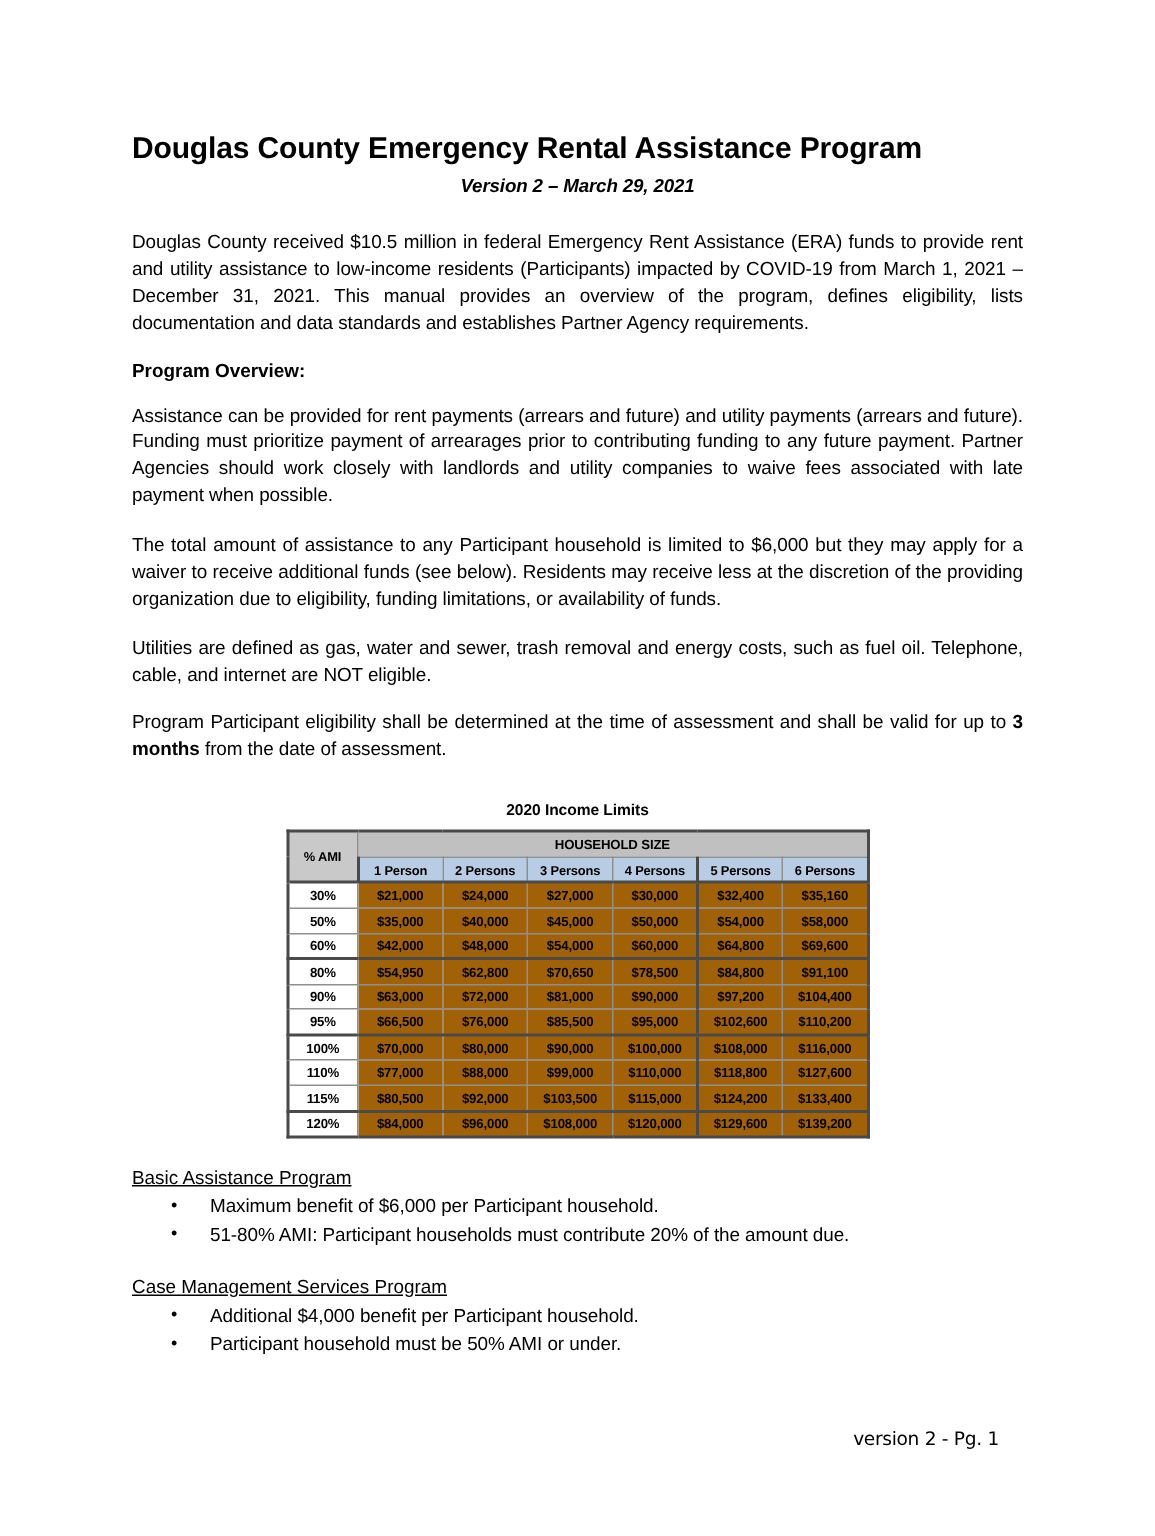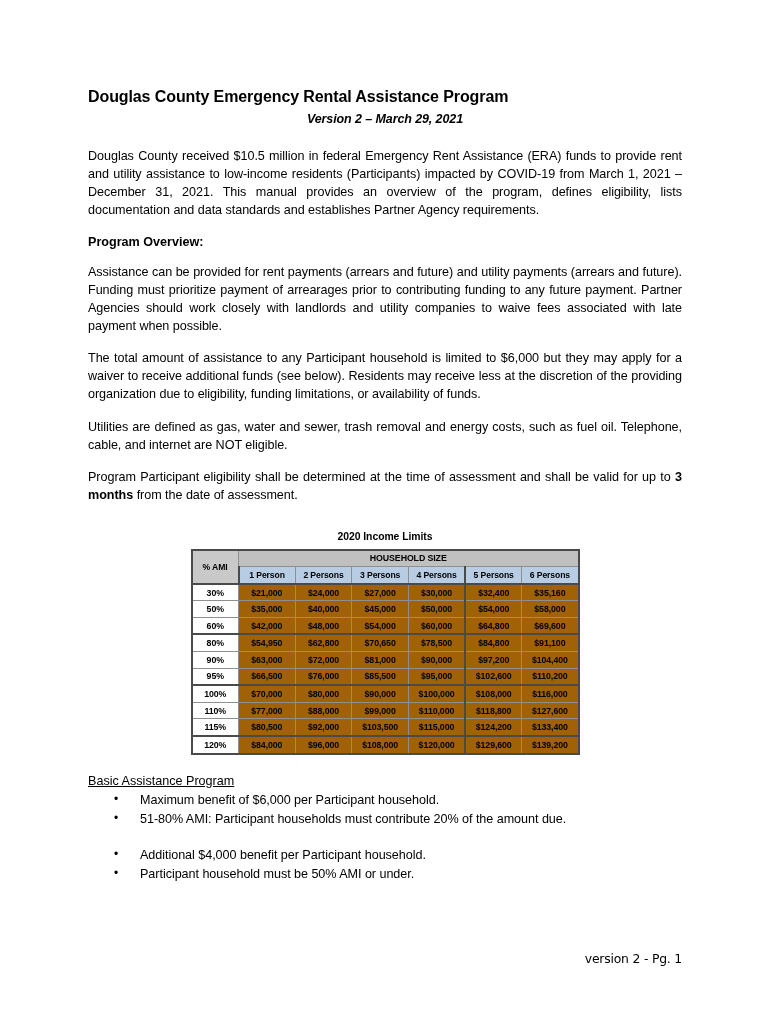--- a/index.html
+++ b/index.html
@@ -18,21 +18,21 @@
   }
   .page {
     position: relative;
     width: 770px;
     height: 1024px;
     box-sizing: border-box;
     padding: 88px 88px 0 88px;
     background: #ffffff;
   }
   .doc-title {
-    font-size: 16px;
+    font-size: 20px;
     font-weight: bold;
     letter-spacing: -0.1px;
     text-align: left;
     margin: 0 0 6px 0;
     line-height: 1.15;
   }
   .doc-subtitle {
     font-size: 12.5px;
     font-style: italic;
     font-weight: bold;
@@ -150,21 +150,21 @@
   ul.bullets li::before {
     content: "\2022";
     position: absolute;
     left: 0;
     top: -1px;
     font-size: 12px;
   }
 
   .footer {
     position: absolute;
-    right: 88px;
+    right: 104px;
     bottom: 58px;
     font-size: 12.4px;
     font-family: "DejaVu Sans", sans-serif;
     letter-spacing: -0.2px;
     margin-left: 28px;
   }
 </style>
 </head>
 <body>
 
@@ -297,20 +297,21 @@
 
   <div class="list-block">
     <div class="list-head">Basic Assistance Program</div>
     <ul class="bullets" id="bullets-0">
         <li>Maximum benefit of $6,000 per Participant household.</li>
         <li>51-80% AMI: Participant households must contribute 20% of the amount due.</li>
       </ul>
   </div>
 
   <div class="list-block second">
+    <div class="list-head">Case Management Services Program</div>
     <ul class="bullets" id="bullets-1">
         <li>Additional $4,000 benefit per Participant household.</li>
         <li>Participant household must be 50% AMI or under.</li>
       </ul>
   </div>
 
   <div class="footer">version 2 - Pg. 1</div>
 
 </div>
 

